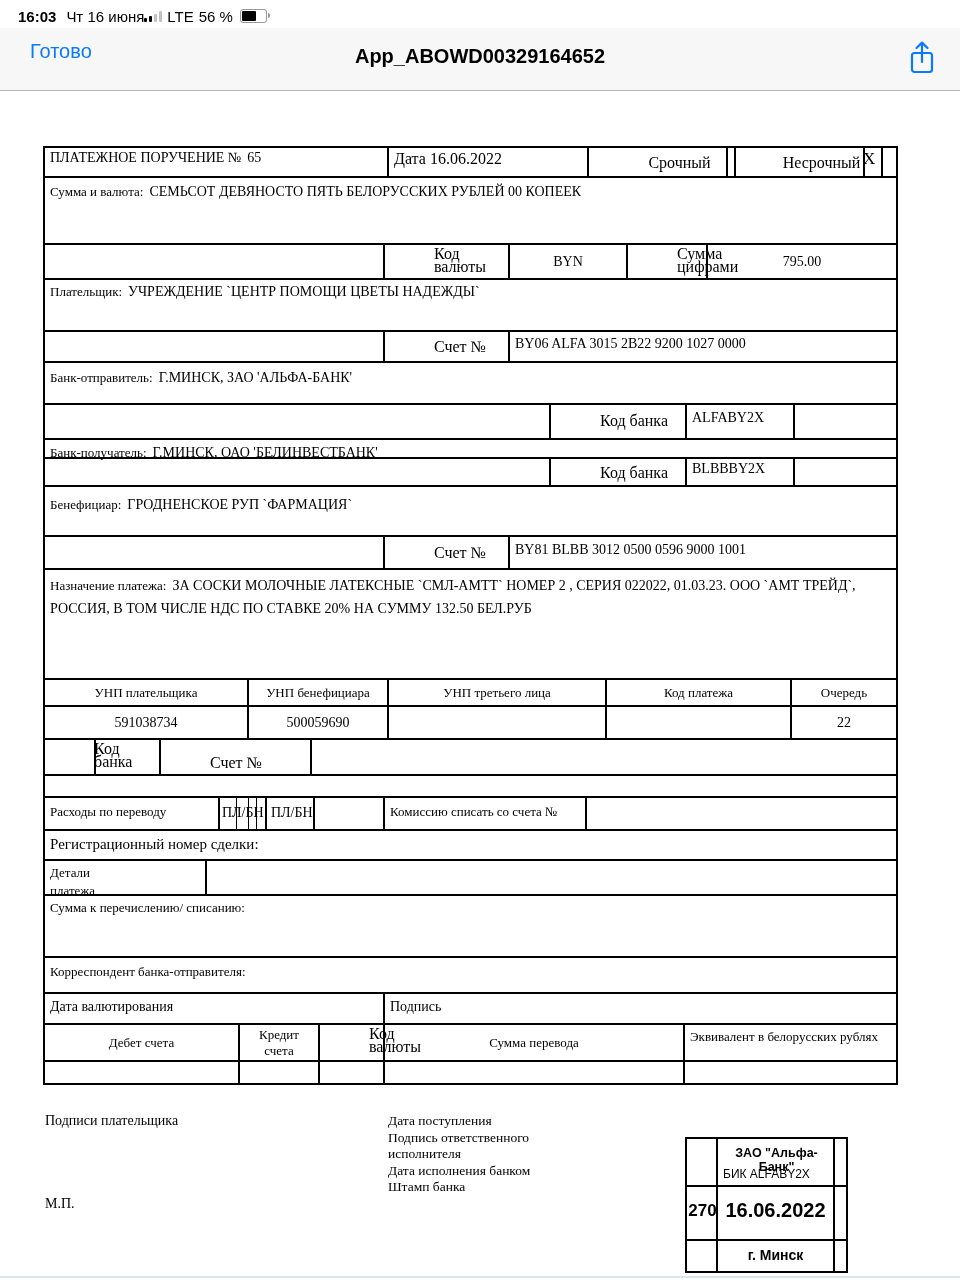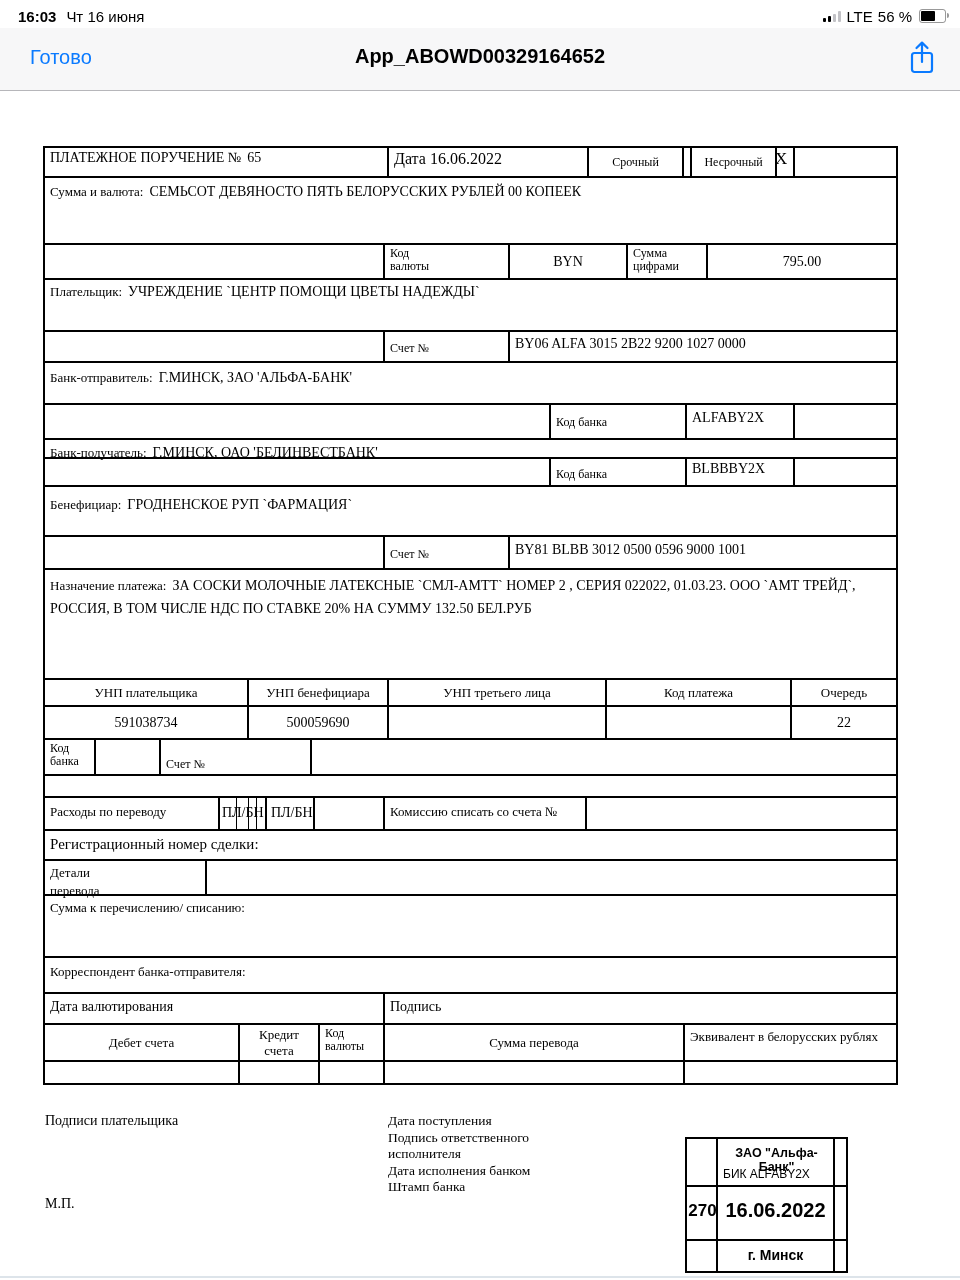--- a/index.html
+++ b/index.html
@@ -1,51 +1,51 @@
 <!DOCTYPE html>
 <html><head>
 <meta charset="utf-8">
 <style>
   html,body{margin:0;padding:0;background:#fff;}
   .screen{position:relative;width:960px;height:1280px;background:#fff;color:#000;
           font-family:"Liberation Serif",serif;overflow:hidden;}
 
   
   .statusbar{position:absolute;top:0;left:0;right:0;height:28px;display:flex;
-    justify-content:space-between;align-items:center;padding:4px 14px 0 18px;
+    align-items:center;padding:4px 14px 0 18px;
     font-family:"Liberation Sans",sans-serif;font-size:15px;box-sizing:border-box;}
   .sb-left{display:flex;align-items:baseline;gap:10px;}
   .sb-time{font-weight:700;}
   .sb-date{font-weight:400;}
   .sb-right{display:flex;align-items:center;gap:5px;font-weight:400;}
   .sig{display:flex;align-items:flex-end;gap:2px;height:11px;}
   .sig i{display:block;width:3px;background:#000;border-radius:1px;}
   .sig i.dim{background:#c2c2c6;}
   .batt{position:relative;width:25px;height:12px;border:1px solid rgba(0,0,0,.4);
         border-radius:3px;margin-left:2px;}
   .batt .fill{position:absolute;left:1px;top:1px;bottom:1px;width:56%;background:#000;border-radius:1px;}
   .batt .nub{position:absolute;right:-4px;top:3px;width:2px;height:5px;background:rgba(0,0,0,.4);
         border-radius:0 2px 2px 0;}
 
   .navbar{position:absolute;top:28px;left:0;right:0;height:62px;background:#f7f7f8;
     border-bottom:1px solid #b6b6ba;font-family:"Liberation Sans",sans-serif;}
-  .nav-done{position:absolute;left:30px;top:18px;color:#0a7aff;font-size:20px;cursor:pointer;}
+  .nav-done{position:absolute;left:30px;top:12px;color:#0a7aff;font-size:20px;cursor:pointer;}
   .nav-title{position:absolute;left:0;right:0;top:17px;text-align:center;font-size:20px;font-weight:700;}
   .nav-share{position:absolute;right:24px;top:12px;cursor:pointer;}
 
   
   .form{position:absolute;left:43px;top:146px;width:855px;border:2px solid #000;border-bottom:none;
         box-sizing:border-box;}
   .r{display:flex;border-bottom:2px solid #000;box-sizing:border-box;position:relative;}
   .c{border-right:2px solid #000;box-sizing:border-box;padding:2px 5px;position:relative;
      overflow:visible;flex-shrink:0;}
   .c.last{border-right:none;flex:1 1 auto;}
   .lbl{font-size:13px;}
   .lbl14{font-size:14px;}
-  .sm{font-size:12px;line-height:13px;display:inline-block;}
+  .sm{font-size:16px;line-height:13px;display:inline-block;margin-left:44px;}
   .val{font-size:14px;}
   .pre{white-space:pre-line;}
   .cen{display:flex;align-items:center;justify-content:center;text-align:center;}
   .inline-lv .lbl,.inline-lv .lbl14{margin-right:6px;}
   .vline{position:absolute;top:0;bottom:0;width:1px;background:#000;}
 
   
   .foot-text{position:absolute;font-size:14px;}
   .receipt{position:absolute;left:388px;top:1113px;font-size:13.5px;line-height:16.5px;white-space:pre-line;}
 
@@ -230,21 +230,21 @@
       <div class="c lbl" style="width:202px;padding-top:6px">Комиссию списать со счета №</div>
       <div class="c last"></div>
     </div>
 
     <div class="r" style="height:30px">
       <div class="c last" style="font-size:15px;padding-top:5px">Регистрационный номер сделки:</div>
     </div>
 
     <div class="r" style="height:35px">
       <div class="c" style="width:162px"><span class="lbl pre" style="line-height:15px">Детали
-перевода</span></div>
+платежа</span></div>
       <div class="c last"></div>
     </div>
 
 
     <div class="r" style="height:62px">
       <div class="c last lbl" style="padding-top:4px">Сумма к перечислению/ списанию:</div>
     </div>
 
     <div class="r" style="height:36px">
       <div class="c last lbl" style="padding-top:6px">Корреспондент  банка-отправителя:</div>

